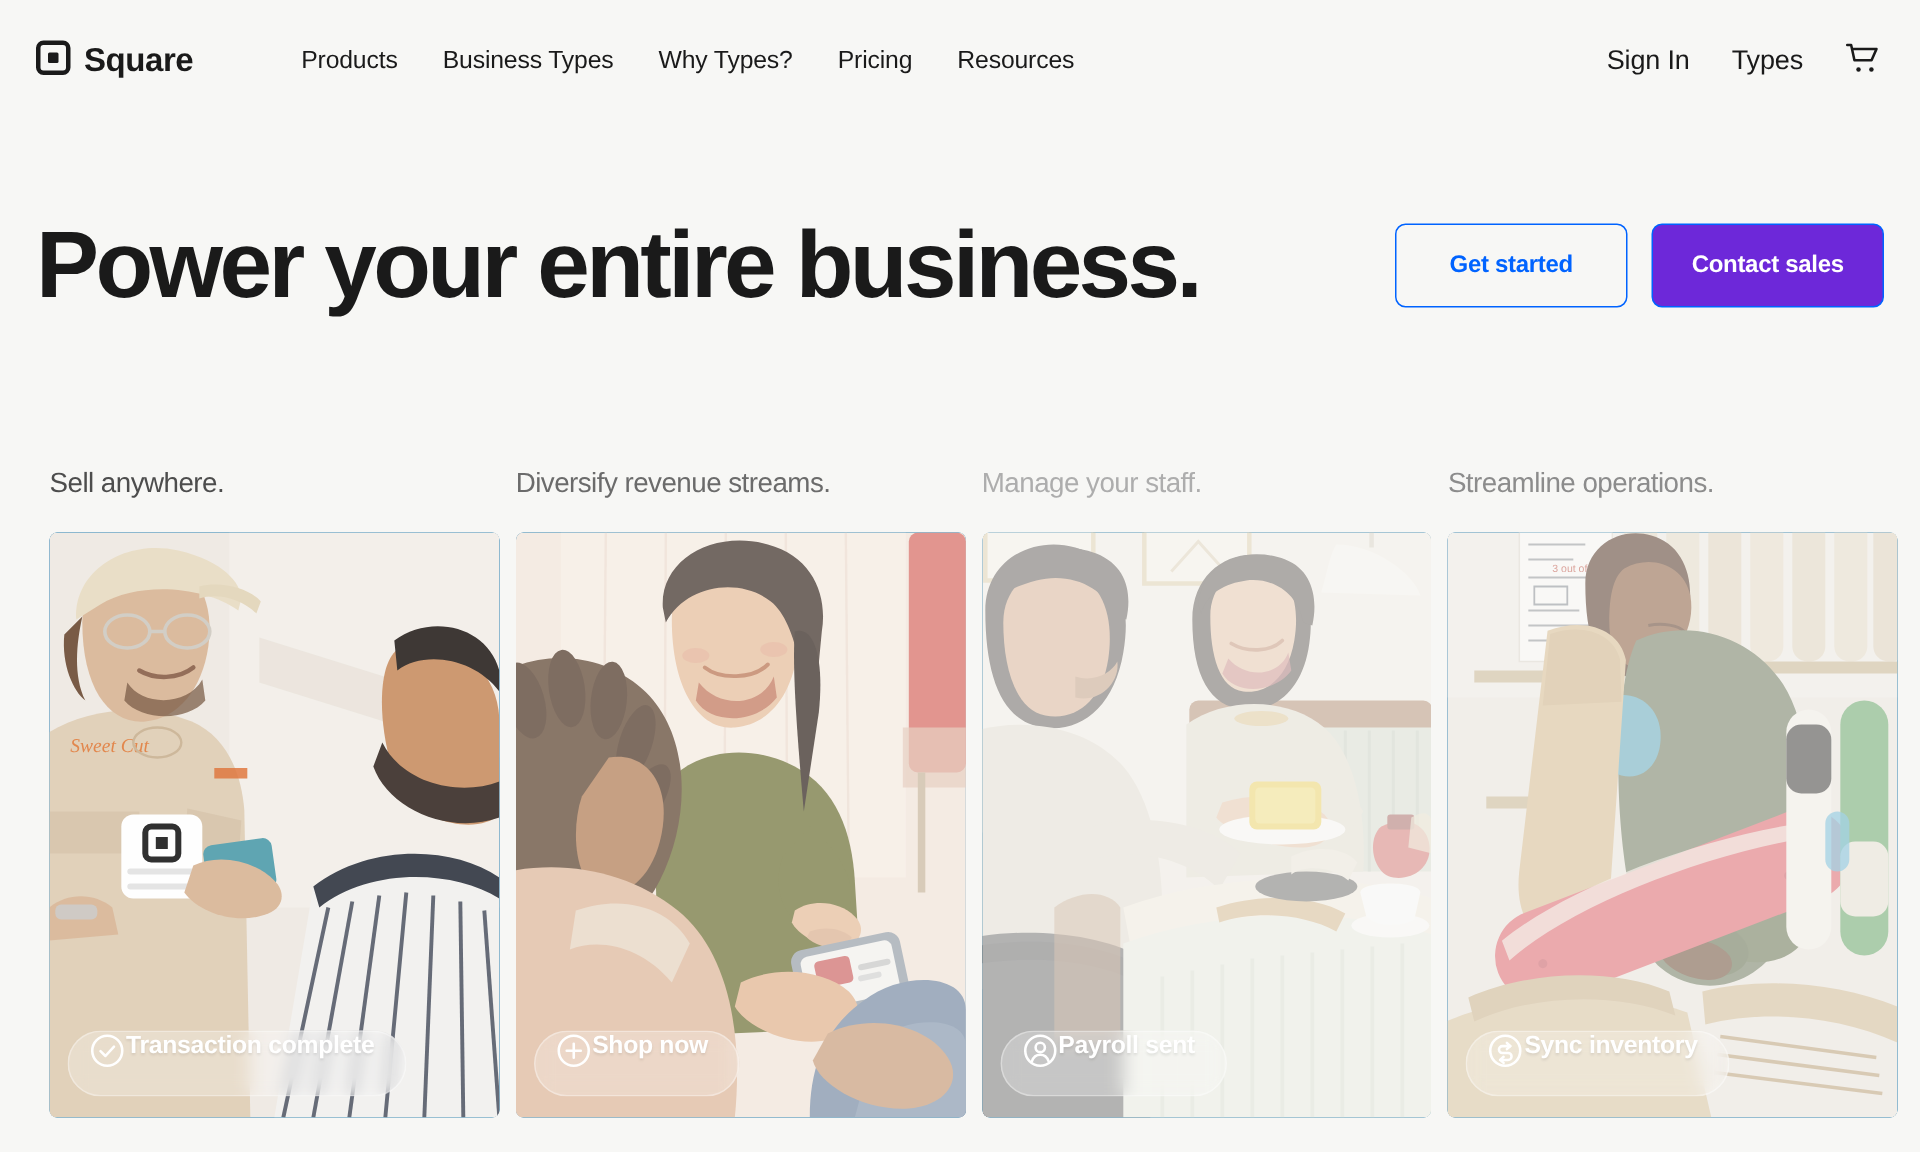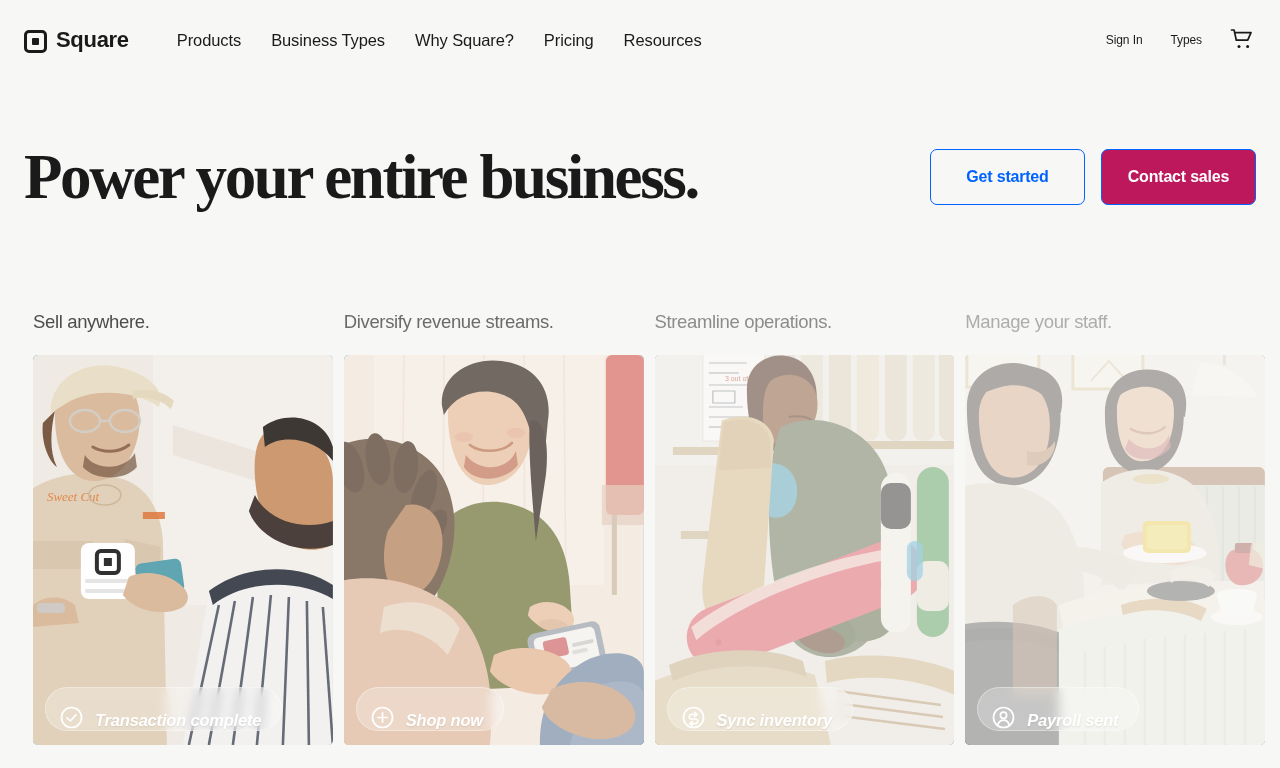--- a/index.html
+++ b/index.html
@@ -10,82 +10,81 @@
     overflow: hidden;
   }
   .page { position: relative; width: 1280px; height: 768px; background: #f7f7f5; }
 
   
   .header {
     position: absolute; top: 0; left: 0; width: 1280px; height: 80px;
     display: flex; align-items: center; padding: 0 24px;
     background: #f7f7f5;
   }
-  .brand { display: flex; align-items: flex-end; gap: 9px; margin-right: 48px; }
+  .brand { display: flex; align-items: flex-start; gap: 9px; margin-right: 72px; }
   .brand-mark {
     width: 23px; height: 23px; border-radius: 5px;
     border: 3.5px solid #1a1a1a; display: flex; align-items: center; justify-content: center;
   }
   .brand-mark i { display: block; width: 7px; height: 7px; background: #1a1a1a; border-radius: 1px; }
   .brand-name { font-size: 22px; font-weight: 700; color: #1a1a1a; letter-spacing: -0.3px; }
 
   .nav { display: flex; align-items: flex-start; gap: 30px; }
   .nav a {
     font-size: 16.5px; color: #1a1a1a; text-decoration: none; font-weight: 400;
     white-space: nowrap; letter-spacing: -0.1px;
   }
   .header-right { margin-left: auto; display: flex; align-items: center; gap: 28px; }
-  .header-right a { font-size: 12px; color: #1a1a1a; text-decoration: none; letter-spacing: -0.1px; }
+  .header-right a { font-size: 18px; color: #1a1a1a; text-decoration: none; letter-spacing: -0.1px; }
   .cart-icon { width: 26px; height: 26px; display: block; }
 
   
   .hero {
     position: absolute; top: 122px; left: 24px; width: 1232px; height: 110px;
     display: flex; align-items: center;
   }
   .hero-title {
     font-size: 63px; font-weight: 700; color: #1a1a1a;
-    letter-spacing: -2.4px; line-height: 1.05; white-space: nowrap; font-family: Liberation Serif, serif;
+    letter-spacing: -2.4px; line-height: 1.05; white-space: nowrap;
   }
   .hero-actions { margin-left: auto; display: flex; align-items: flex-end; gap: 16px; }
   .btn {
     font-size: 16px; font-weight: 600; letter-spacing: -0.2px;
     border-radius: 7px; cursor: pointer; white-space: nowrap;
     height: 56px; display: flex; align-items: center; justify-content: center;
     font-family: "Liberation Sans", sans-serif;
   }
   .btn-outline { width: 155px; background: #f7f7f5; border: 1.5px solid #0063ff; color: #0063ff; }
-  .btn-primary { width: 155px; background: #be185d; border: 1.5px solid #0063ff; color: #ffffff; }
+  .btn-primary { width: 155px; background: #6d28d9; border: 1.5px solid #0063ff; color: #ffffff; }
 
   
   .grid {
     position: absolute; top: 300px; left: 33px; width: 1232px; height: 448px;
     display: grid; grid-template-columns: repeat(4, 1fr); column-gap: 11px;
   }
   .col { display: flex; flex-direction: column; }
   .col-heading {
     font-size: 18.5px; font-weight: 400; letter-spacing: -0.35px;
     margin-bottom: 0; height: 55px; line-height: 44px;
   }
   .card {
     position: relative; width: 100%; height: 390px; border-radius: 5px;
     overflow: hidden; background: #0369a1;
   }
   .card-scene { position: absolute; inset: 0; }
   .card-veil { position: absolute; inset: 0; pointer-events: none; }
 
   .pill {
     position: absolute; left: 12px; bottom: 14px;
-    display: flex; align-items: flex-end; gap: 11px;
+    display: flex; align-items: flex-start; gap: 0;
     height: 44px; padding: 0 20px 0 13px;
     border-radius: 22px;
     background: rgba(255,255,255,0.26);
     border: 1px solid rgba(255,255,255,0.34);
     backdrop-filter: blur(6px);
-    font-style: italic;
   }
   .pill-icon { width: 25px; height: 25px; display: block; flex: none; }
   .pill-label {
     font-size: 16.5px; font-weight: 700; color: #ffffff;
     letter-spacing: -0.2px; white-space: nowrap;
     text-shadow: 0 1px 2px rgba(0,0,0,0.10);
   }
 </style>
 </head>
 <body>
@@ -96,21 +95,21 @@
     <div class="brand">
       <span class="brand-mark">
           <i></i>
         </span>
       <span class="brand-name">Square</span>
     </div>
 
     <nav class="nav">
       <a href="#">Products</a>
       <a href="#">Business Types</a>
-      <a href="#">Why Square?</a>
+      <a href="#">Why Types?</a>
       <a href="#">Pricing</a>
       <a href="#">Resources</a>
     </nav>
 
     <div class="header-right">
       <a href="#">Sign In</a>
       <a href="#">Types</a>
       <span>
         <svg class="cart-icon" viewBox="0 0 26 26" fill="none" stroke="#1a1a1a" stroke-width="1.7" stroke-linecap="round" stroke-linejoin="round">
           <path d="M1.5 3h2.6l2.2 10.2h11.4L21 5.6H5.2"></path>
@@ -262,107 +261,20 @@
               <path d="M12.5 7.8 L12.5 17.2"></path>
               <path d="M7.8 12.5 L17.2 12.5"></path>
             </svg>
           </span>
           <span class="pill-label">Shop now</span>
         </div>
       </div>
     </div>
 
     <div class="col">
-      <div class="col-heading" style="color:#8c8c8c">Streamline operations.</div>
-      <div class="card">
-        <div class="card-scene">
-          <svg viewBox="0 0 300 390" preserveAspectRatio="xMidYMid slice" style="width:100%;height:100%;display:block">
-            <rect width="300" height="390" fill="#ece6df"></rect>
-            <rect x="0" y="0" width="300" height="110" fill="#f0ece6"></rect>
-
-            <rect x="48" y="-6" width="62" height="92" fill="#fbfaf8" stroke="#ded8d0"></rect>
-            <g stroke="#7b7f86" stroke-width="1.2" opacity="0.8">
-              <path d="M54 8 L92 8"></path>
-                <path d="M54 18 L84 18"></path>
-                <path d="M54 30 L96 30"></path>
-              <path d="M54 52 L88 52"></path>
-                <path d="M54 62 L98 62"></path>
-                <path d="M54 72 L80 72"></path>
-            </g>
-            <path d="M58 36 L80 36 L80 48 L58 48 Z" fill="none" stroke="#8a8f96" stroke-width="1.2"></path>
-            <text x="70" y="26" font-size="7" fill="#c2584b">3 out of</text>
-
-            <g>
-              <rect x="118" y="-10" width="22" height="96" rx="10" fill="#e4d8c4"></rect>
-              <rect x="146" y="-10" width="22" height="96" rx="10" fill="#e7dcc9"></rect>
-              <rect x="174" y="-10" width="22" height="96" rx="10" fill="#e2d5c0"></rect>
-              <rect x="202" y="-10" width="22" height="96" rx="10" fill="#e8ddca"></rect>
-              <rect x="230" y="-10" width="22" height="96" rx="10" fill="#e3d7c2"></rect>
-              <rect x="258" y="-10" width="22" height="96" rx="10" fill="#e7dcc9"></rect>
-              <rect x="284" y="-10" width="22" height="96" rx="10" fill="#e1d4bf"></rect>
-            </g>
-            <rect x="110" y="86" width="200" height="8" fill="#c9b692"></rect>
-            <rect x="18" y="92" width="76" height="8" fill="#c9b692"></rect>
-            <rect x="26" y="176" width="76" height="8" fill="#c9b692"></rect>
-
-            <path d="M92 34 C92 8 116 -4 136 2 C158 8 166 32 160 58 C154 84 138 98 120 96 C100 94 92 70 92 34 Z" fill="#513223"></path>
-            <path d="M118 24 C136 14 158 22 162 42 C166 64 152 86 134 90 C118 94 108 80 108 60 C108 44 110 30 118 24 Z" fill="#8a5b3c"></path>
-            <path d="M150 78 C160 84 170 80 172 72 C174 82 166 94 152 92 Z" fill="#7a4f34"></path>
-            <path d="M134 62 C144 60 154 62 158 66" stroke="#5e3b28" stroke-width="2" fill="none"></path>
-
-            <path d="M126 72 C164 54 216 72 232 118 C246 158 244 222 226 266 C210 304 168 312 142 290 C114 266 104 120 126 72 Z" fill="#6f7a5e"></path>
-            <path d="M150 230 C182 214 220 220 236 244 C248 262 238 282 214 286 C186 290 152 270 144 252 Z" fill="#66714f"></path>
-            <path d="M136 260 C158 250 186 256 198 272 C206 284 196 296 178 296 C156 296 138 282 134 272 Z" fill="#5f6a4a"></path>
-            <path d="M146 274 C162 268 180 272 188 282 C194 292 184 300 170 298 C154 296 142 286 142 280 Z" fill="#6b4b34"></path>
-
-            <path d="M108 110 C124 104 140 114 142 132 C144 152 132 166 116 162 C102 158 98 124 108 110 Z" fill="#5fb6d6" opacity="0.8"></path>
-
-            <path d="M56 68 C80 56 104 62 110 82 L116 246 C118 268 96 282 78 274 C62 268 54 252 54 230 Z" fill="#d8bd91" transform="rotate(6 86 170)"></path>
-            <path d="M58 70 C80 60 100 66 106 82 L110 110 L58 118 Z" fill="#cfb184" transform="rotate(6 86 170)"></path>
-
-            <g transform="rotate(-21 150 250)">
-              <rect x="26" y="218" width="250" height="62" rx="31" fill="#e0646c"></rect>
-              <path d="M36 230 C90 212 190 212 266 232 L266 242 C190 224 90 224 36 244 Z" fill="#f2e6dc" opacity="0.75"></path>
-              <ellipse cx="230" cy="258" rx="3" ry="3" fill="#c9555f"></ellipse>
-              <ellipse cx="246" cy="262" rx="3" ry="3" fill="#c9555f"></ellipse>
-              <ellipse cx="56" cy="254" rx="3" ry="3" fill="#c9555f"></ellipse>
-            </g>
-
-            <rect x="226" y="118" width="30" height="160" rx="15" fill="#f3efe8"></rect>
-            <rect x="226" y="128" width="30" height="46" rx="10" fill="#3c3a38"></rect>
-            <rect x="262" y="112" width="32" height="170" rx="16" fill="#69a86a"></rect>
-            <rect x="262" y="206" width="32" height="50" rx="10" fill="#e9e3d5"></rect>
-            <rect x="252" y="186" width="16" height="40" rx="8" fill="#57b0d6" opacity="0.75"></rect>
-
-            <path d="M-10 330 C40 306 110 302 160 320 L176 390 L-10 390 Z" fill="#d8c39e"></path>
-            <path d="M14 310 C54 292 110 290 148 306 L152 322 C112 306 56 308 18 326 Z" fill="#cbb28a"></path>
-            <g stroke="#bda17a" stroke-width="2.4">
-              <path d="M182 336 L286 350"></path>
-                <path d="M180 348 L288 362"></path>
-                <path d="M178 360 L290 374"></path>
-            </g>
-            <path d="M170 306 C210 296 260 300 300 316 L300 340 C260 322 210 318 172 328 Z" fill="#d4bd96"></path>
-          </svg>
-        </div>
-        <div class="card-veil" style="background:rgba(247,247,245,0.48)"></div>
-        <div class="pill">
-          <span>
-            <svg class="pill-icon" viewBox="0 0 25 25" fill="none" stroke="#ffffff" stroke-width="1.7" stroke-linecap="round" stroke-linejoin="round">
-              <circle cx="12.5" cy="12.5" r="10"></circle>
-              <path d="M15.8 9.4 H10.6 a2.3 2.3 0 0 0 0 4.6 h3.8 a2.3 2.3 0 0 1 0 4.6 H9.2"></path>
-              <path d="M13.6 7.3 L15.9 9.4 L13.6 11.4"></path>
-              <path d="M11.4 16.5 L9.1 18.6 L11.4 20.6"></path>
-            </svg>
-          </span>
-          <span class="pill-label">Sync inventory</span>
-        </div>
-      </div>
-    </div>
-
-    <div class="col">
       <div class="col-heading" style="color:#adadad">Manage your staff.</div>
       <div class="card">
         <div class="card-scene">
           <svg viewBox="0 0 300 390" preserveAspectRatio="xMidYMid slice" style="width:100%;height:100%;display:block">
             <rect width="300" height="390" fill="#efe7dd"></rect>
             <rect x="0" y="0" width="300" height="200" fill="#f2ece3"></rect>
 
             <rect x="2" y="-8" width="72" height="40" fill="#f6f1e6" stroke="#d8c49a" stroke-width="3"></rect>
             <path d="M22 24 C30 6 46 6 54 24" stroke="#d9c8a8" stroke-width="2" fill="none"></path>
             <rect x="108" y="-8" width="70" height="42" fill="#f6f1e6" stroke="#d8c49a" stroke-width="3"></rect>
@@ -442,14 +354,101 @@
               <circle cx="12.5" cy="12.5" r="10"></circle>
               <circle cx="12.5" cy="10.3" r="3.1"></circle>
               <path d="M6.9 19.6 C8 16.4 10 15.2 12.5 15.2 C15 15.2 17 16.4 18.1 19.6"></path>
             </svg>
           </span>
           <span class="pill-label">Payroll sent</span>
         </div>
       </div>
     </div>
 
+    <div class="col">
+      <div class="col-heading" style="color:#8c8c8c">Streamline operations.</div>
+      <div class="card">
+        <div class="card-scene">
+          <svg viewBox="0 0 300 390" preserveAspectRatio="xMidYMid slice" style="width:100%;height:100%;display:block">
+            <rect width="300" height="390" fill="#ece6df"></rect>
+            <rect x="0" y="0" width="300" height="110" fill="#f0ece6"></rect>
+
+            <rect x="48" y="-6" width="62" height="92" fill="#fbfaf8" stroke="#ded8d0"></rect>
+            <g stroke="#7b7f86" stroke-width="1.2" opacity="0.8">
+              <path d="M54 8 L92 8"></path>
+                <path d="M54 18 L84 18"></path>
+                <path d="M54 30 L96 30"></path>
+              <path d="M54 52 L88 52"></path>
+                <path d="M54 62 L98 62"></path>
+                <path d="M54 72 L80 72"></path>
+            </g>
+            <path d="M58 36 L80 36 L80 48 L58 48 Z" fill="none" stroke="#8a8f96" stroke-width="1.2"></path>
+            <text x="70" y="26" font-size="7" fill="#c2584b">3 out of</text>
+
+            <g>
+              <rect x="118" y="-10" width="22" height="96" rx="10" fill="#e4d8c4"></rect>
+              <rect x="146" y="-10" width="22" height="96" rx="10" fill="#e7dcc9"></rect>
+              <rect x="174" y="-10" width="22" height="96" rx="10" fill="#e2d5c0"></rect>
+              <rect x="202" y="-10" width="22" height="96" rx="10" fill="#e8ddca"></rect>
+              <rect x="230" y="-10" width="22" height="96" rx="10" fill="#e3d7c2"></rect>
+              <rect x="258" y="-10" width="22" height="96" rx="10" fill="#e7dcc9"></rect>
+              <rect x="284" y="-10" width="22" height="96" rx="10" fill="#e1d4bf"></rect>
+            </g>
+            <rect x="110" y="86" width="200" height="8" fill="#c9b692"></rect>
+            <rect x="18" y="92" width="76" height="8" fill="#c9b692"></rect>
+            <rect x="26" y="176" width="76" height="8" fill="#c9b692"></rect>
+
+            <path d="M92 34 C92 8 116 -4 136 2 C158 8 166 32 160 58 C154 84 138 98 120 96 C100 94 92 70 92 34 Z" fill="#513223"></path>
+            <path d="M118 24 C136 14 158 22 162 42 C166 64 152 86 134 90 C118 94 108 80 108 60 C108 44 110 30 118 24 Z" fill="#8a5b3c"></path>
+            <path d="M150 78 C160 84 170 80 172 72 C174 82 166 94 152 92 Z" fill="#7a4f34"></path>
+            <path d="M134 62 C144 60 154 62 158 66" stroke="#5e3b28" stroke-width="2" fill="none"></path>
+
+            <path d="M126 72 C164 54 216 72 232 118 C246 158 244 222 226 266 C210 304 168 312 142 290 C114 266 104 120 126 72 Z" fill="#6f7a5e"></path>
+            <path d="M150 230 C182 214 220 220 236 244 C248 262 238 282 214 286 C186 290 152 270 144 252 Z" fill="#66714f"></path>
+            <path d="M136 260 C158 250 186 256 198 272 C206 284 196 296 178 296 C156 296 138 282 134 272 Z" fill="#5f6a4a"></path>
+            <path d="M146 274 C162 268 180 272 188 282 C194 292 184 300 170 298 C154 296 142 286 142 280 Z" fill="#6b4b34"></path>
+
+            <path d="M108 110 C124 104 140 114 142 132 C144 152 132 166 116 162 C102 158 98 124 108 110 Z" fill="#5fb6d6" opacity="0.8"></path>
+
+            <path d="M56 68 C80 56 104 62 110 82 L116 246 C118 268 96 282 78 274 C62 268 54 252 54 230 Z" fill="#d8bd91" transform="rotate(6 86 170)"></path>
+            <path d="M58 70 C80 60 100 66 106 82 L110 110 L58 118 Z" fill="#cfb184" transform="rotate(6 86 170)"></path>
+
+            <g transform="rotate(-21 150 250)">
+              <rect x="26" y="218" width="250" height="62" rx="31" fill="#e0646c"></rect>
+              <path d="M36 230 C90 212 190 212 266 232 L266 242 C190 224 90 224 36 244 Z" fill="#f2e6dc" opacity="0.75"></path>
+              <ellipse cx="230" cy="258" rx="3" ry="3" fill="#c9555f"></ellipse>
+              <ellipse cx="246" cy="262" rx="3" ry="3" fill="#c9555f"></ellipse>
+              <ellipse cx="56" cy="254" rx="3" ry="3" fill="#c9555f"></ellipse>
+            </g>
+
+            <rect x="226" y="118" width="30" height="160" rx="15" fill="#f3efe8"></rect>
+            <rect x="226" y="128" width="30" height="46" rx="10" fill="#3c3a38"></rect>
+            <rect x="262" y="112" width="32" height="170" rx="16" fill="#69a86a"></rect>
+            <rect x="262" y="206" width="32" height="50" rx="10" fill="#e9e3d5"></rect>
+            <rect x="252" y="186" width="16" height="40" rx="8" fill="#57b0d6" opacity="0.75"></rect>
+
+            <path d="M-10 330 C40 306 110 302 160 320 L176 390 L-10 390 Z" fill="#d8c39e"></path>
+            <path d="M14 310 C54 292 110 290 148 306 L152 322 C112 306 56 308 18 326 Z" fill="#cbb28a"></path>
+            <g stroke="#bda17a" stroke-width="2.4">
+              <path d="M182 336 L286 350"></path>
+                <path d="M180 348 L288 362"></path>
+                <path d="M178 360 L290 374"></path>
+            </g>
+            <path d="M170 306 C210 296 260 300 300 316 L300 340 C260 322 210 318 172 328 Z" fill="#d4bd96"></path>
+          </svg>
+        </div>
+        <div class="card-veil" style="background:rgba(247,247,245,0.48)"></div>
+        <div class="pill">
+          <span>
+            <svg class="pill-icon" viewBox="0 0 25 25" fill="none" stroke="#ffffff" stroke-width="1.7" stroke-linecap="round" stroke-linejoin="round">
+              <circle cx="12.5" cy="12.5" r="10"></circle>
+              <path d="M15.8 9.4 H10.6 a2.3 2.3 0 0 0 0 4.6 h3.8 a2.3 2.3 0 0 1 0 4.6 H9.2"></path>
+              <path d="M13.6 7.3 L15.9 9.4 L13.6 11.4"></path>
+              <path d="M11.4 16.5 L9.1 18.6 L11.4 20.6"></path>
+            </svg>
+          </span>
+          <span class="pill-label">Sync inventory</span>
+        </div>
+      </div>
+    </div>
+
   </div>
 </div>
 
 </body></html>

